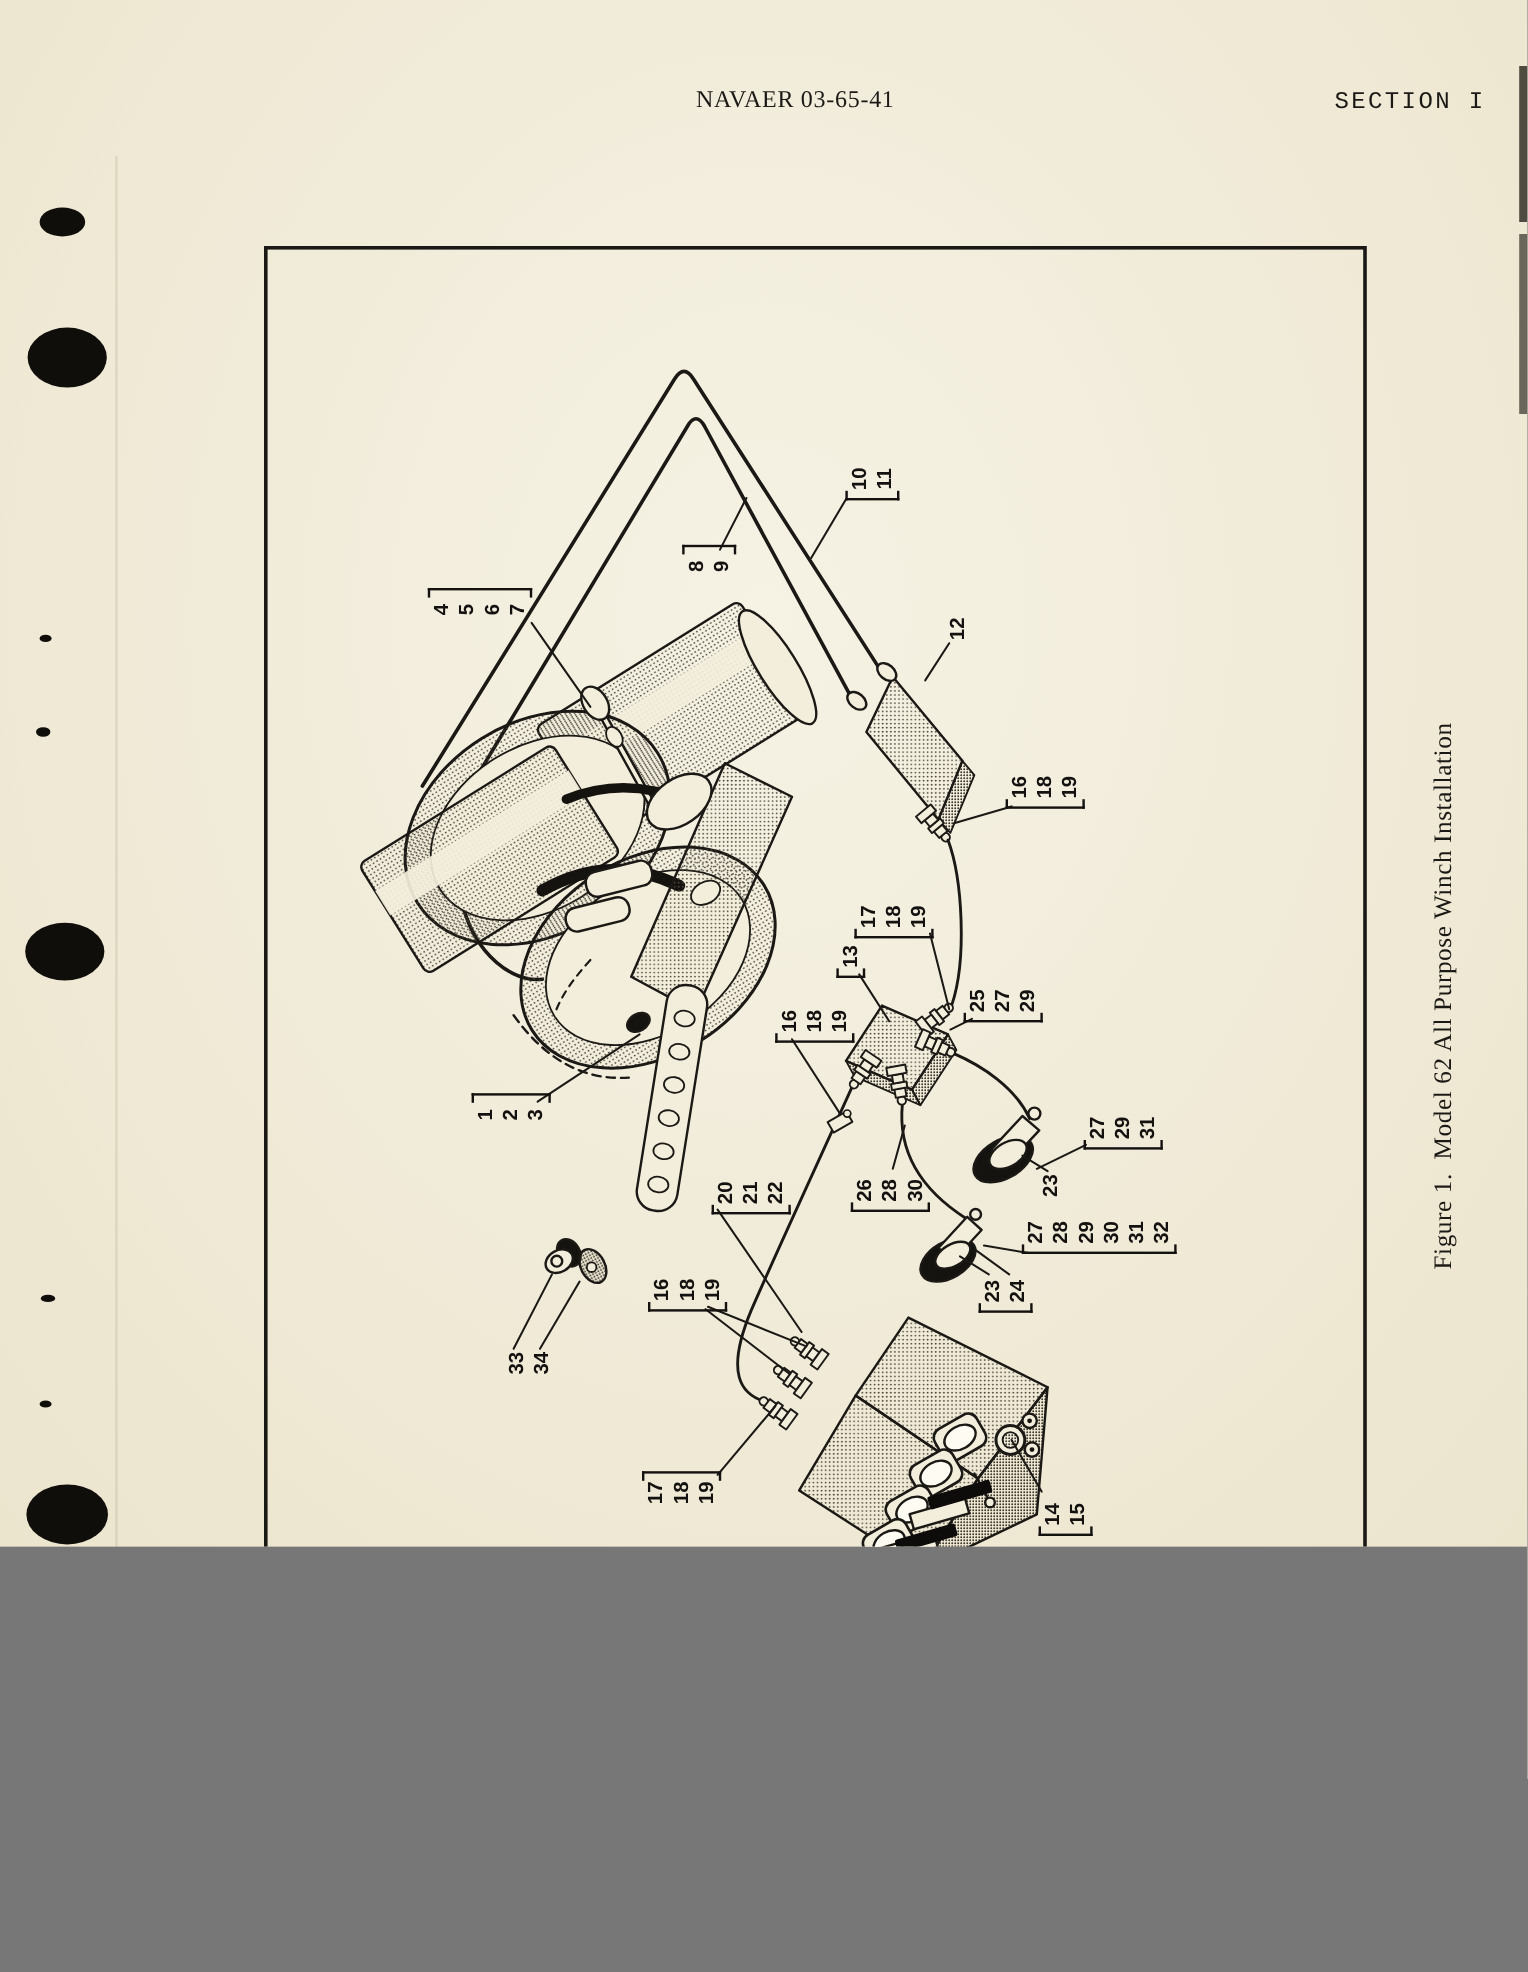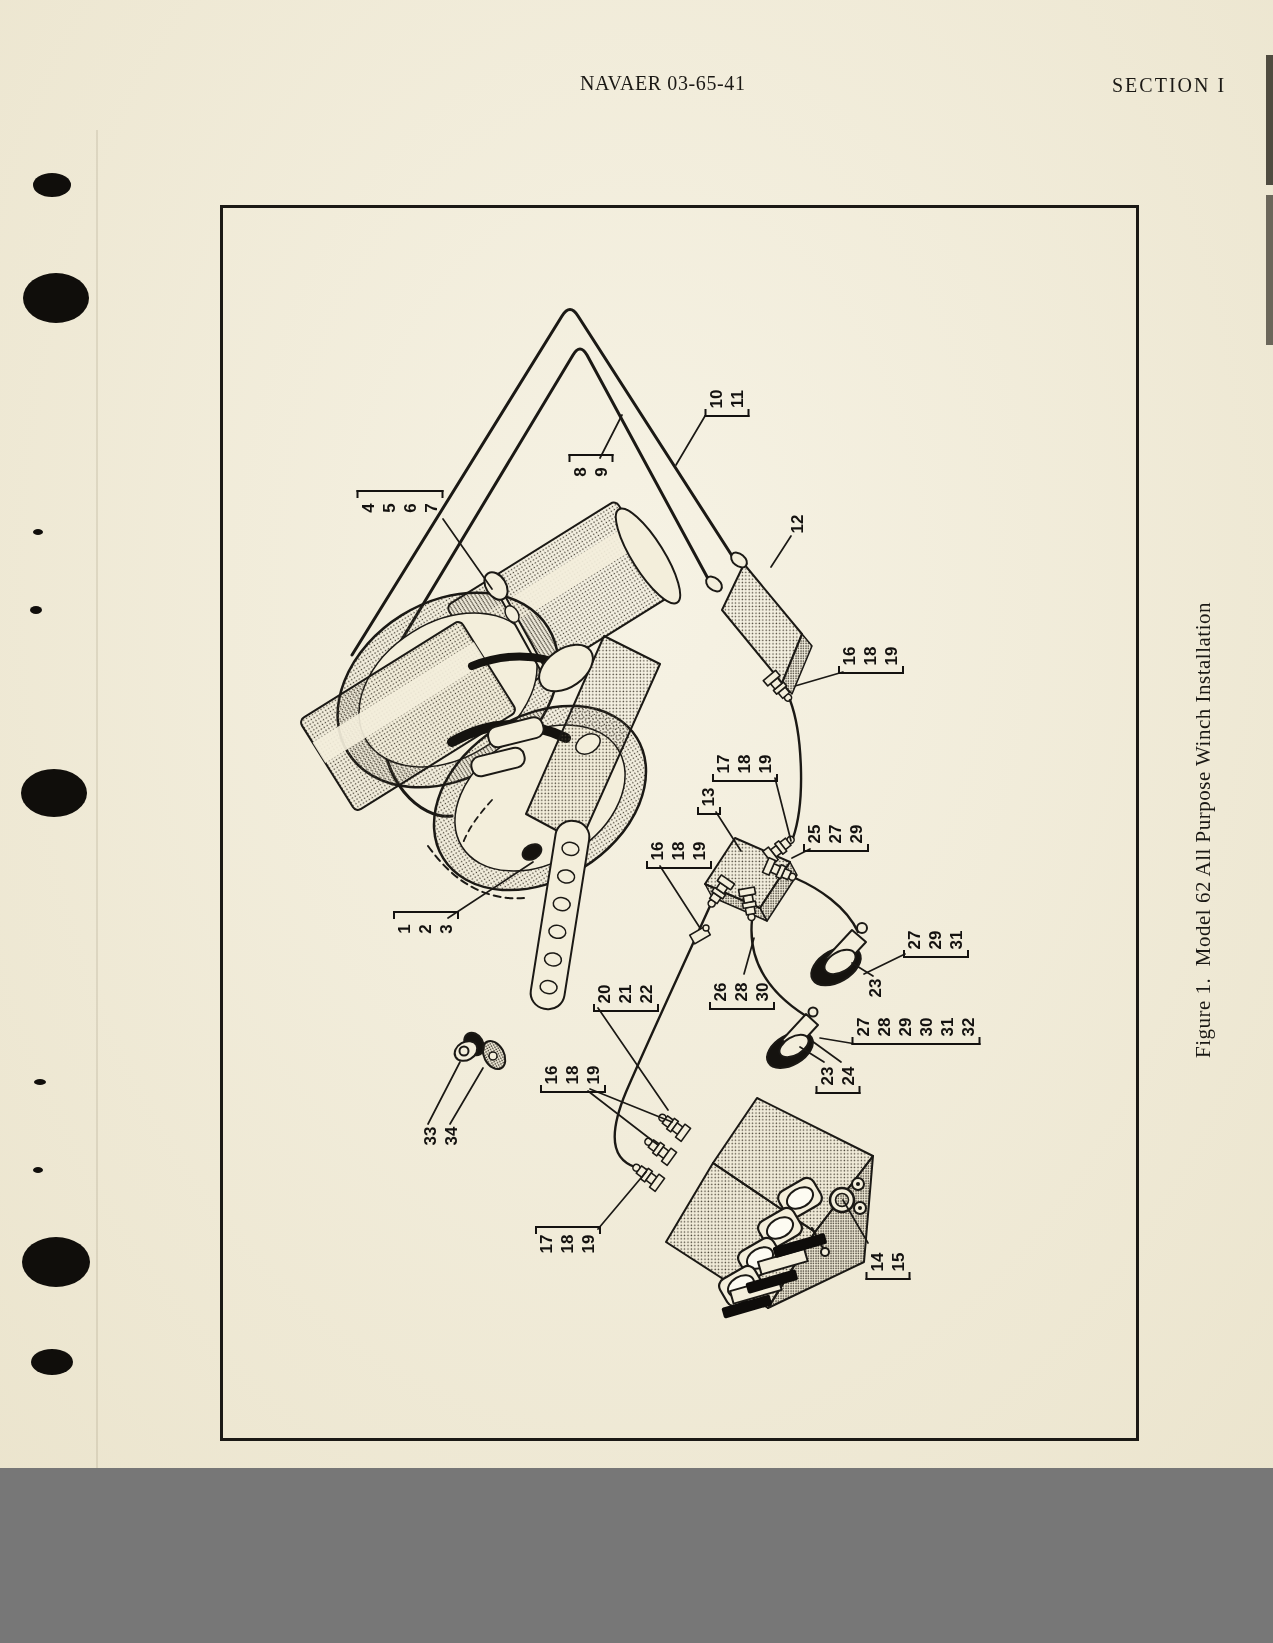--- a/index.html
+++ b/index.html
@@ -1,22 +1,22 @@
 <!DOCTYPE html>
 <html><head>
 <meta charset="utf-8">
 <style>
   html,body{margin:0;padding:0;background:#777;}
-  .page{position:relative;width:1273px;height:1468px;background:#f3eedb;overflow:hidden;
+  .page{position:relative;width:1273px;height:1289px;background:#f3eedb;overflow:hidden;
         font-family:"Liberation Serif",serif;color:#1b1915;}
   .page::after{content:"";position:absolute;inset:0;pointer-events:none;
         background:radial-gradient(ellipse at 50% 40%, rgba(255,255,255,.25), rgba(180,160,110,.12));}
   .hdr{position:absolute;font-size:20px;letter-spacing:.6px;white-space:pre;z-index:4;}
   #doc-number{left:580px;top:72px;}
-  #section-label{left:1112px;top:74px;letter-spacing:2px;}
+  #section-label{left:1112px;top:74px;letter-spacing:2px;font-family:Liberation Mono, monospace;}
   #page-number{left:1202px;top:1520px;font-size:22px;z-index:4;}
   #figure-frame{position:absolute;left:220px;top:205px;width:913px;height:1230px;
         border:3px solid #1b1915;z-index:1;}
   #figure-caption{position:absolute;left:1203px;top:830px;transform:translate(-50%,-50%) rotate(-90deg);
         font-size:21px;letter-spacing:.5px;white-space:pre;z-index:4;}
   #artwork{position:absolute;left:0;top:0;z-index:2;}
   .bdot{position:absolute;background:#100e0b;border-radius:50%;transform:translate(-50%,-50%);z-index:5;}
   .callout{position:absolute;display:flex;flex-direction:row;align-items:center;gap:1px;
         transform:translate(-50%,-50%);z-index:3;}
   .co-num{width:20px;height:24px;display:flex;align-items:center;justify-content:center;

